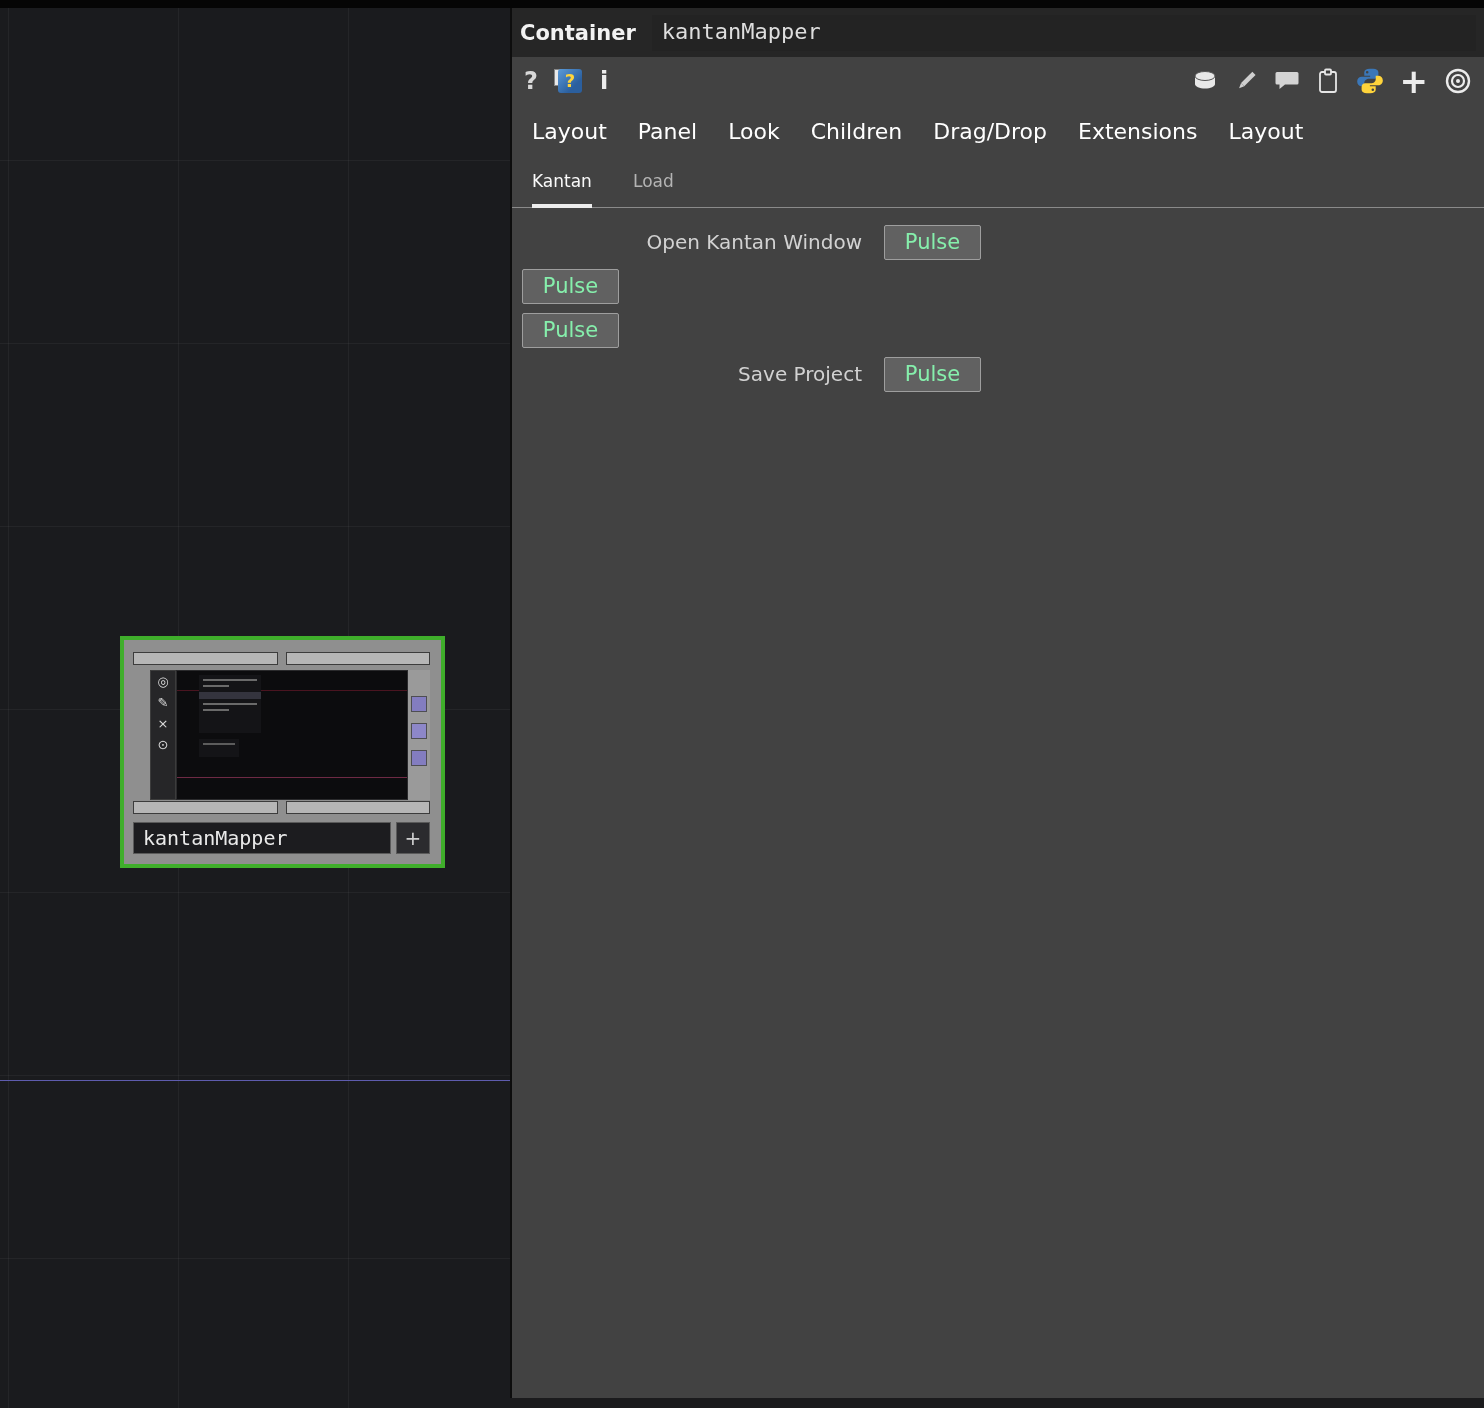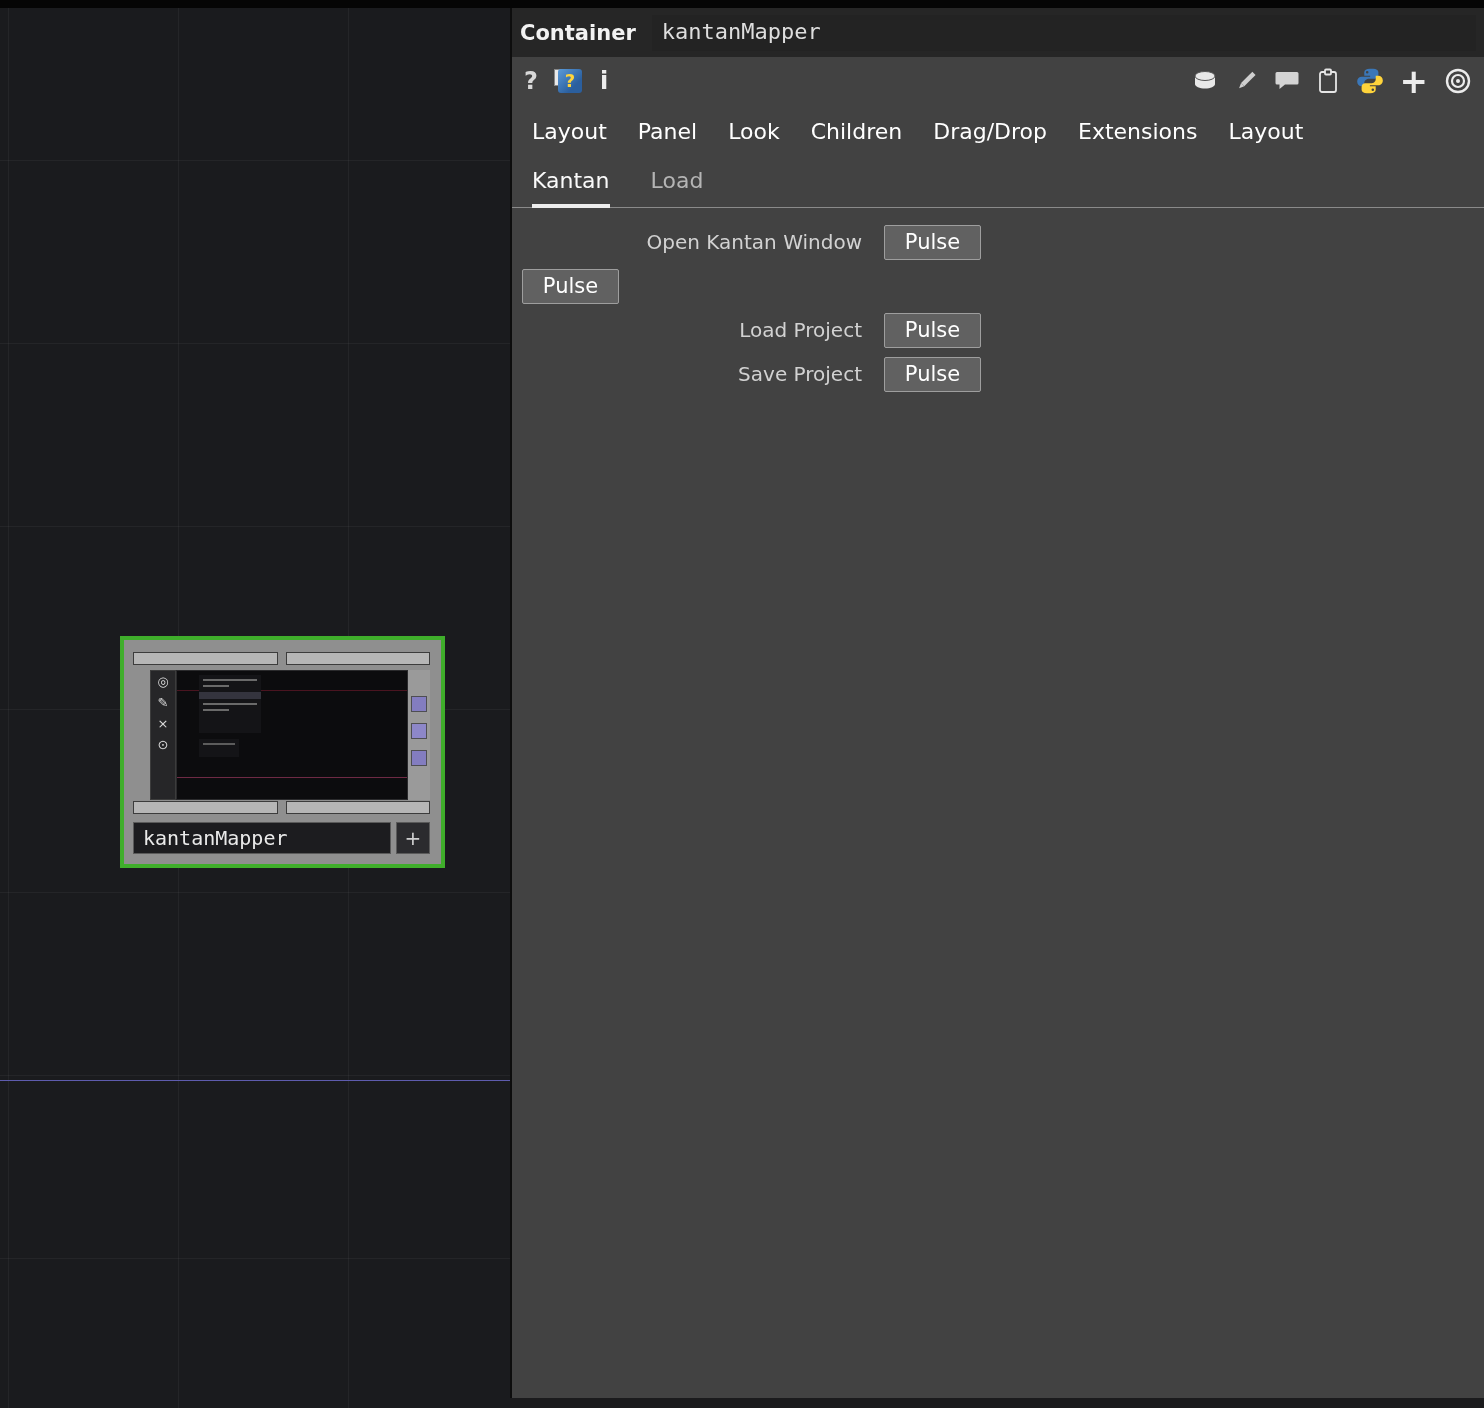--- a/index.html
+++ b/index.html
@@ -101,31 +101,31 @@
   }
   .ic-info { color:#ececec; font-size:24px; font-weight:bold; margin-left:2px; }
   .p-icons .spacer { flex:1; }
   .p-icons svg { display:block; }
   .ic-plus { color:#ececec; font-size:34px; font-weight:bold; line-height:30px; }
 
   .p-tabs { display:flex; gap:31px; padding:14px 0 12px 20px; }
   .tab { color:#ffffff; font-size:22px; cursor:default; white-space:nowrap; }
 
   .p-subtabs { position:relative; height:52px; border-bottom:1px solid #8a8a8a; padding-left:20px; }
-  .subtab { display:inline-block; height:52px; line-height:50px; color:#b4b4b4; font-size:22px; margin-right:36px; }
+  .subtab { display:inline-block; height:52px; line-height:50px; color:#b4b4b4; font-size:17px; margin-right:36px; }
   .subtab.active { color:#fafafa; box-shadow:inset 0 -4px 0 #ededed; }
 
   .p-params { padding-top:12px; }
   .prow { display:flex; align-items:center; height:44px; }
   .plabel { width:362px; text-align:right; padding-right:12px; color:#d2d2d2; font-size:20px; white-space:nowrap; }
   .plabel.dim { color:#8f8f8f; }
   .pctrl { display:flex; align-items:center; padding-left:10px; }
   .pulse {
     width:97px; height:35px; background:#616161; border:1px solid #9e9e9e; border-radius:2px;
-    color:#ffffff; font-size:21px; font-family:"DejaVu Sans","Liberation Sans",sans-serif;
+    color:#86efac; font-size:21px; font-family:"DejaVu Sans","Liberation Sans",sans-serif;
   }
   .pvalue { color:#828282; font-size:21px; }
 </style>
 </head>
 <body>
 
 <div class="screen">
   <div class="topstrip"></div>
 
   <div class="network">
@@ -254,21 +254,20 @@
       </div>
 
       <div class="prow">
         <div class="pctrl">
           <button class="pulse">Pulse</button>
         </div>
       </div>
 
 
       <div class="prow">
-        <div class="plabel">Load Project</div>
         <div class="pctrl">
           <button class="pulse">Pulse</button>
         </div>
       </div>
 
       <div class="prow">
         <div class="plabel">Save Project</div>
         <div class="pctrl">
           <button class="pulse">Pulse</button>
         </div>

